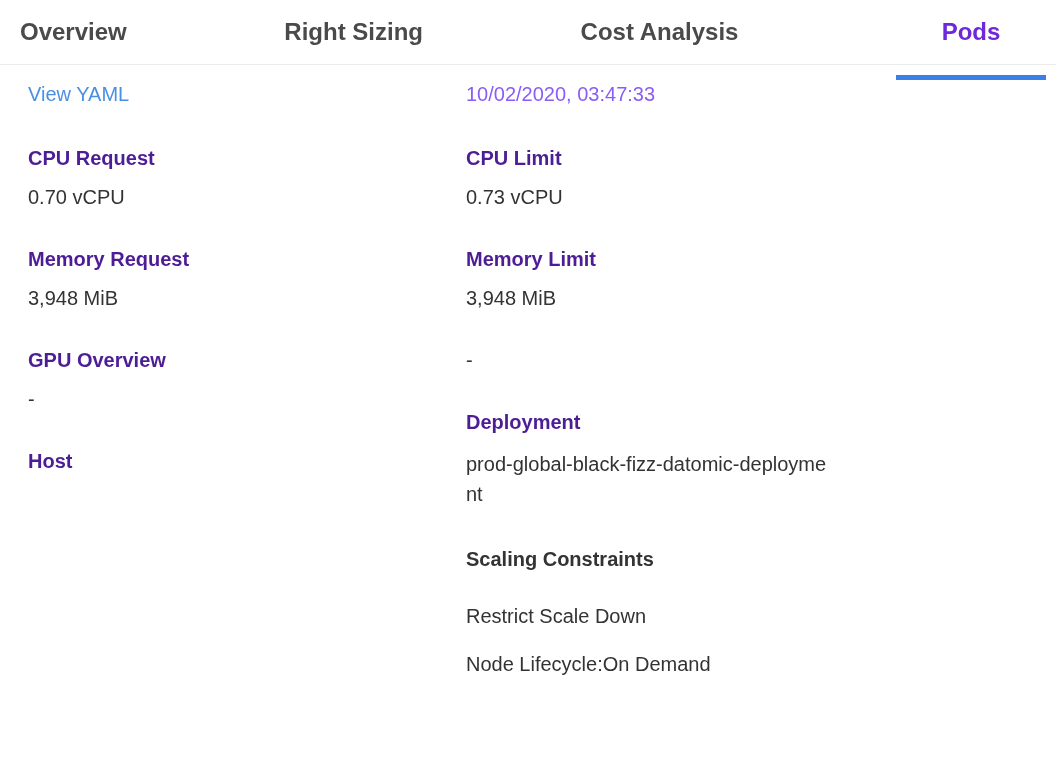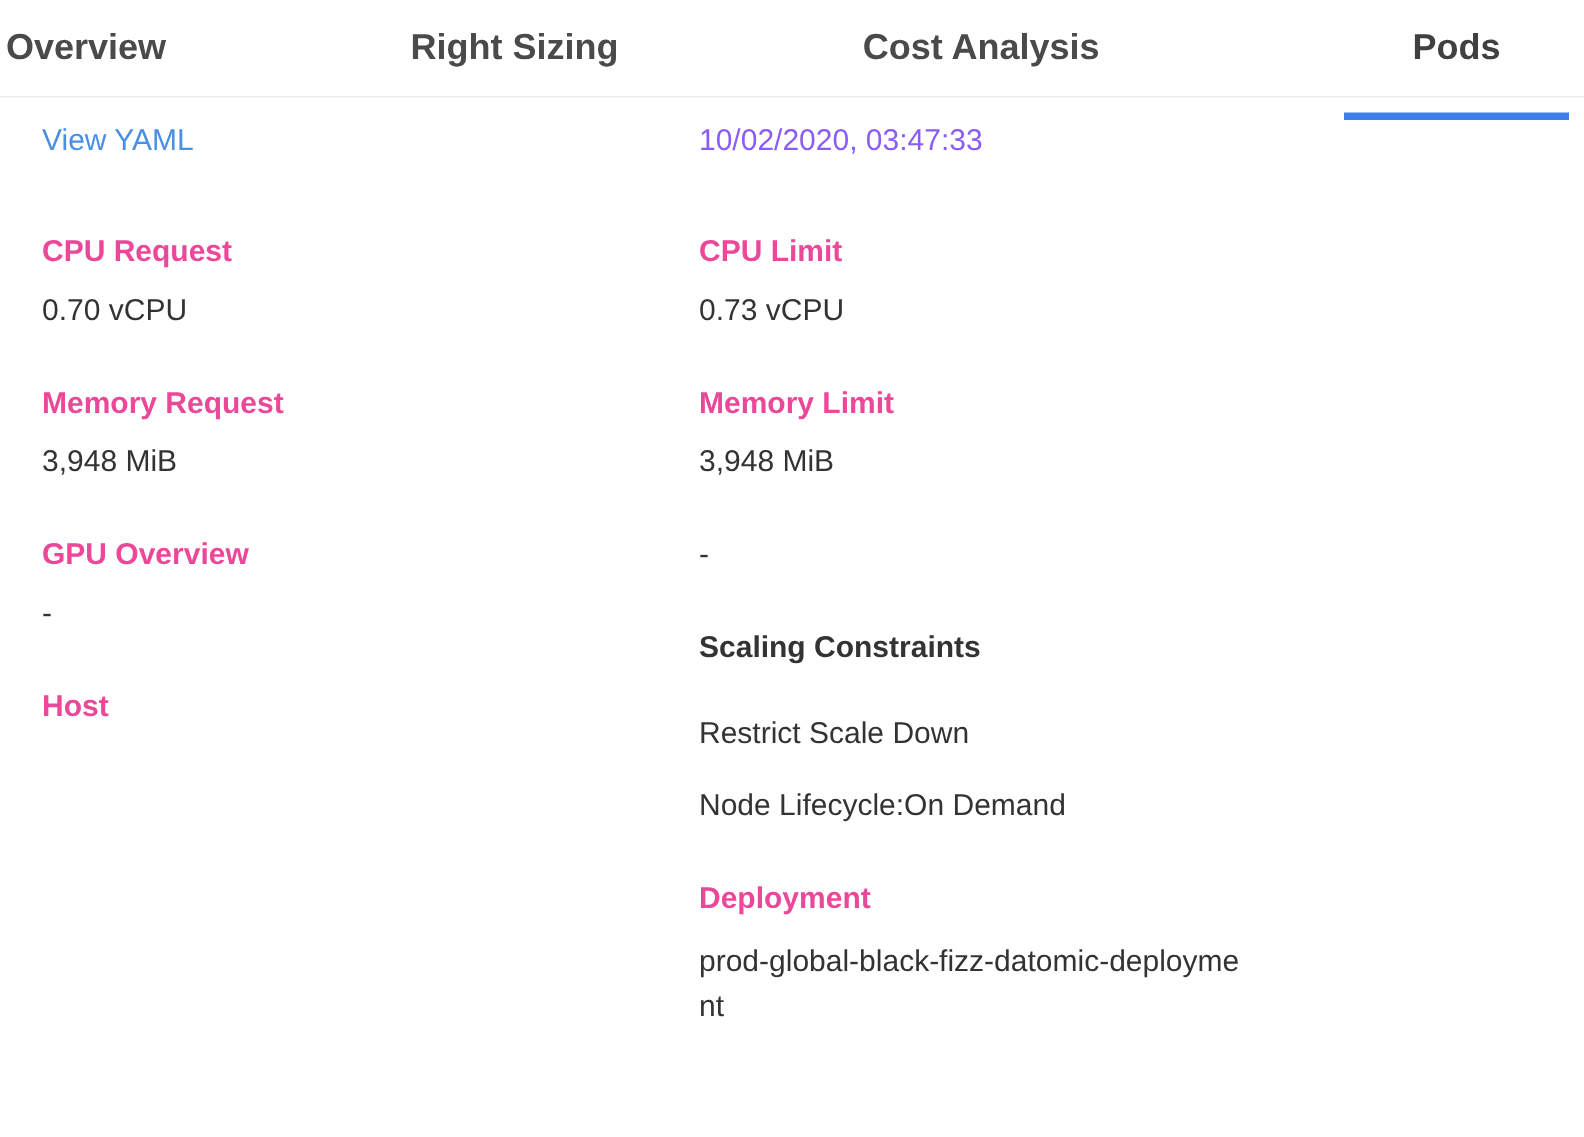--- a/index.html
+++ b/index.html
@@ -10,61 +10,61 @@
     font-family: "Liberation Sans", sans-serif;
     color: #333333;
     overflow: hidden;
   }
   
   .tabbar {
     display: flex;
     justify-content: space-between;
     align-items: flex-start;
     height: 65px;
-    padding: 18px 10px 0 4px;
+    padding: 18px 10px 0 20px;
     border-bottom: 1px solid #ececec;
     background: #ffffff;
   }
   .tab {
     font-size: 24px;
     font-weight: 600;
     color: #4a4a4a;
     line-height: 28px;
     white-space: nowrap;
     cursor: pointer;
     position: relative;
     height: 62px;
   }
   .tab.active {
-    color: #404040;
+    color: #6d28d9;
     width: 150px;
     text-align: center;
   }
   .tab.active::after {
     content: "";
     position: absolute;
     left: 0; right: 0; bottom: 0;
     height: 5px;
     background: #3d7fe8;
   }
   
   .content {
     display: grid;
     grid-template-columns: 438px auto;
     padding: 17px 0 0 28px;
   }
-  .toprow { margin-bottom: 50px; font-size: 20px; line-height: 24px; }
+  .toprow { margin-bottom: 40px; font-size: 20px; line-height: 24px; }
   .link { color: #4a90e2; cursor: pointer; }
   .timestamp { color: #8b5cf6; }
   .field { margin-bottom: 38px; }
   .field-label {
     font-size: 20px;
     font-weight: 600;
     line-height: 24px;
-    color: #ec4899;
+    color: #4c1d95;
     margin-bottom: 15px;
   }
   .field-value {
     font-size: 20px;
     line-height: 24px;
     color: #333333;
   }
   .field-value.wrap-link {
     line-height: 30px;
     word-break: break-all;
@@ -133,24 +133,24 @@
     <div class="field">
       <div class="field-label">Memory Limit</div>
       <div class="field-value">3,948 MiB</div>
     </div>
 
     <div class="field">
       <div class="field-value">-</div>
     </div>
 
     <div class="field">
+      <div class="field-label">Deployment</div>
+      <div class="field-value wrap-link link">prod-global-black-fizz-datomic-deployment</div>
+    </div>
+
+    <div class="field">
       <div class="section-label">Scaling Constraints</div>
       <div class="constraint-item">Restrict Scale Down</div>
       <div class="constraint-item">Node Lifecycle:On Demand</div>
-    </div>
-
-    <div class="field">
-      <div class="field-label">Deployment</div>
-      <div class="field-value wrap-link link">prod-global-black-fizz-datomic-deployment</div>
     </div>
   </div>
 
 </div>
 
 </body></html>

